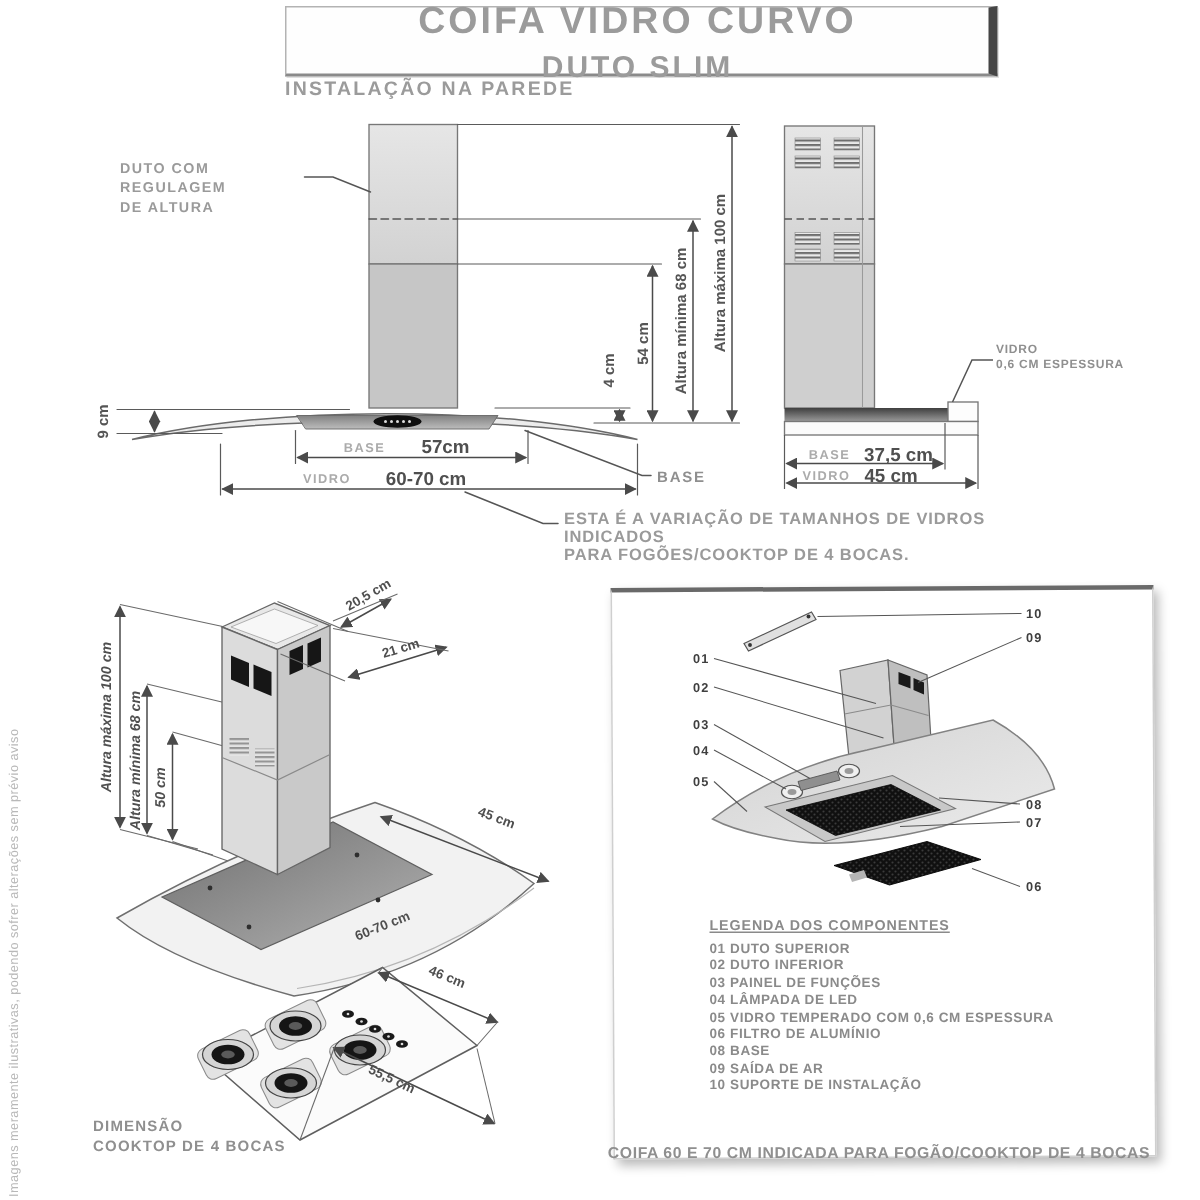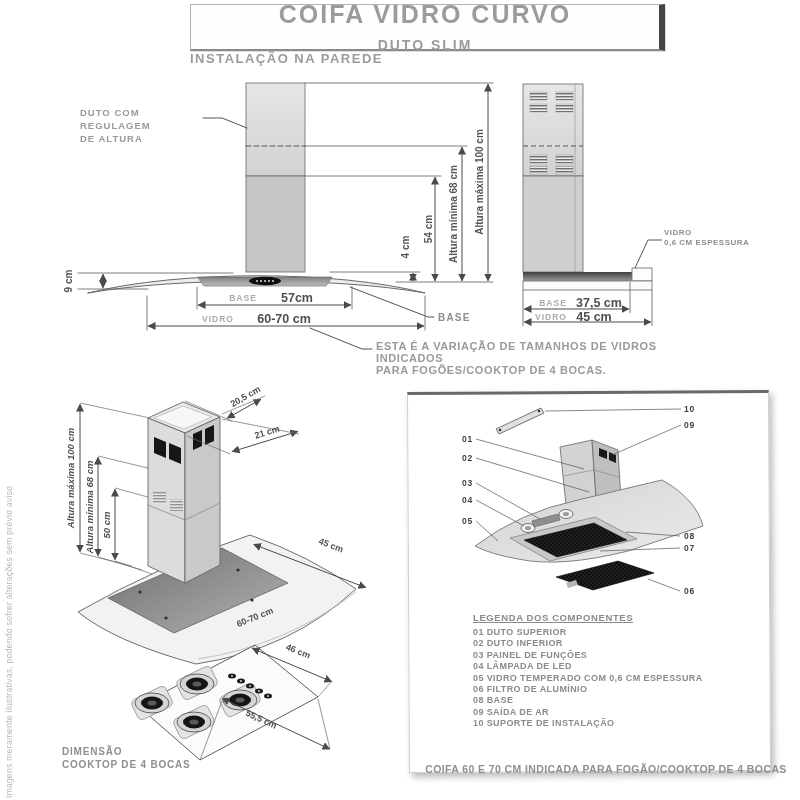--- a/index.html
+++ b/index.html
@@ -10,33 +10,33 @@
   }
   .abs{position:absolute;}
   
   .title-box{
     left:190px;top:4px;width:468px;height:44px;background:#fefefe;
     border:1px solid #b3b3b3;border-right:6px solid #454545;border-bottom:2px solid #8a8a8a;
     box-shadow:1px 1px 0 rgba(0,0,0,.12);
     display:flex;flex-direction:column;align-items:center;justify-content:center;gap:12px;
   }
   .title-main{font-size:25px;font-weight:bold;color:#9b9b9b;letter-spacing:2px;line-height:24px;}
-  .title-sub{font-size:14px;font-weight:bold;color:#9b9b9b;letter-spacing:2px;line-height:15px;}
+  .title-sub{font-size:20px;font-weight:bold;color:#9b9b9b;letter-spacing:2px;line-height:15px;}
   .section-title{
     left:190px;top:51px;width:468px;text-align:left;
     font-size:13px;font-weight:bold;color:#9b9b9b;letter-spacing:1.5px;
   }
   
   .callout-text{font-size:9.5px;font-weight:bold;color:#9a9a9a;letter-spacing:1px;line-height:13px;white-space:pre-line;}
   .note-text{left:376px;top:340px;width:340px;font-size:11px;font-weight:bold;color:#9a9a9a;letter-spacing:.6px;line-height:12px;white-space:pre-line;}
   .side-callout{left:664px;top:228px;font-size:8px;font-weight:bold;color:#8f8f8f;letter-spacing:.5px;line-height:10px;white-space:pre-line;}
   .iso-caption{left:62px;top:745px;font-size:10px;font-weight:bold;color:#8f8f8f;letter-spacing:.8px;line-height:13px;white-space:pre-line;}
   .footer-caption{
     left:400px;top:763px;width:372px;text-align:center;
-    font-size:10.5px;font-weight:bold;color:#8f8f8f;letter-spacing:.4px;margin-left:20px;
+    font-size:10.5px;font-weight:bold;color:#8f8f8f;letter-spacing:.4px;
   }
   .watermark{
     left:4px;top:798px;width:306px;
     transform:rotate(-90deg);transform-origin:0 0;
     font-size:8.5px;color:#b8b8b8;letter-spacing:.3px;white-space:nowrap;
   }
   
   .exploded-panel{
     left:408px;top:391px;width:360px;height:377px;background:#ffffff;
     border:1px solid #cfcfcf;border-top:3px solid #696969;

